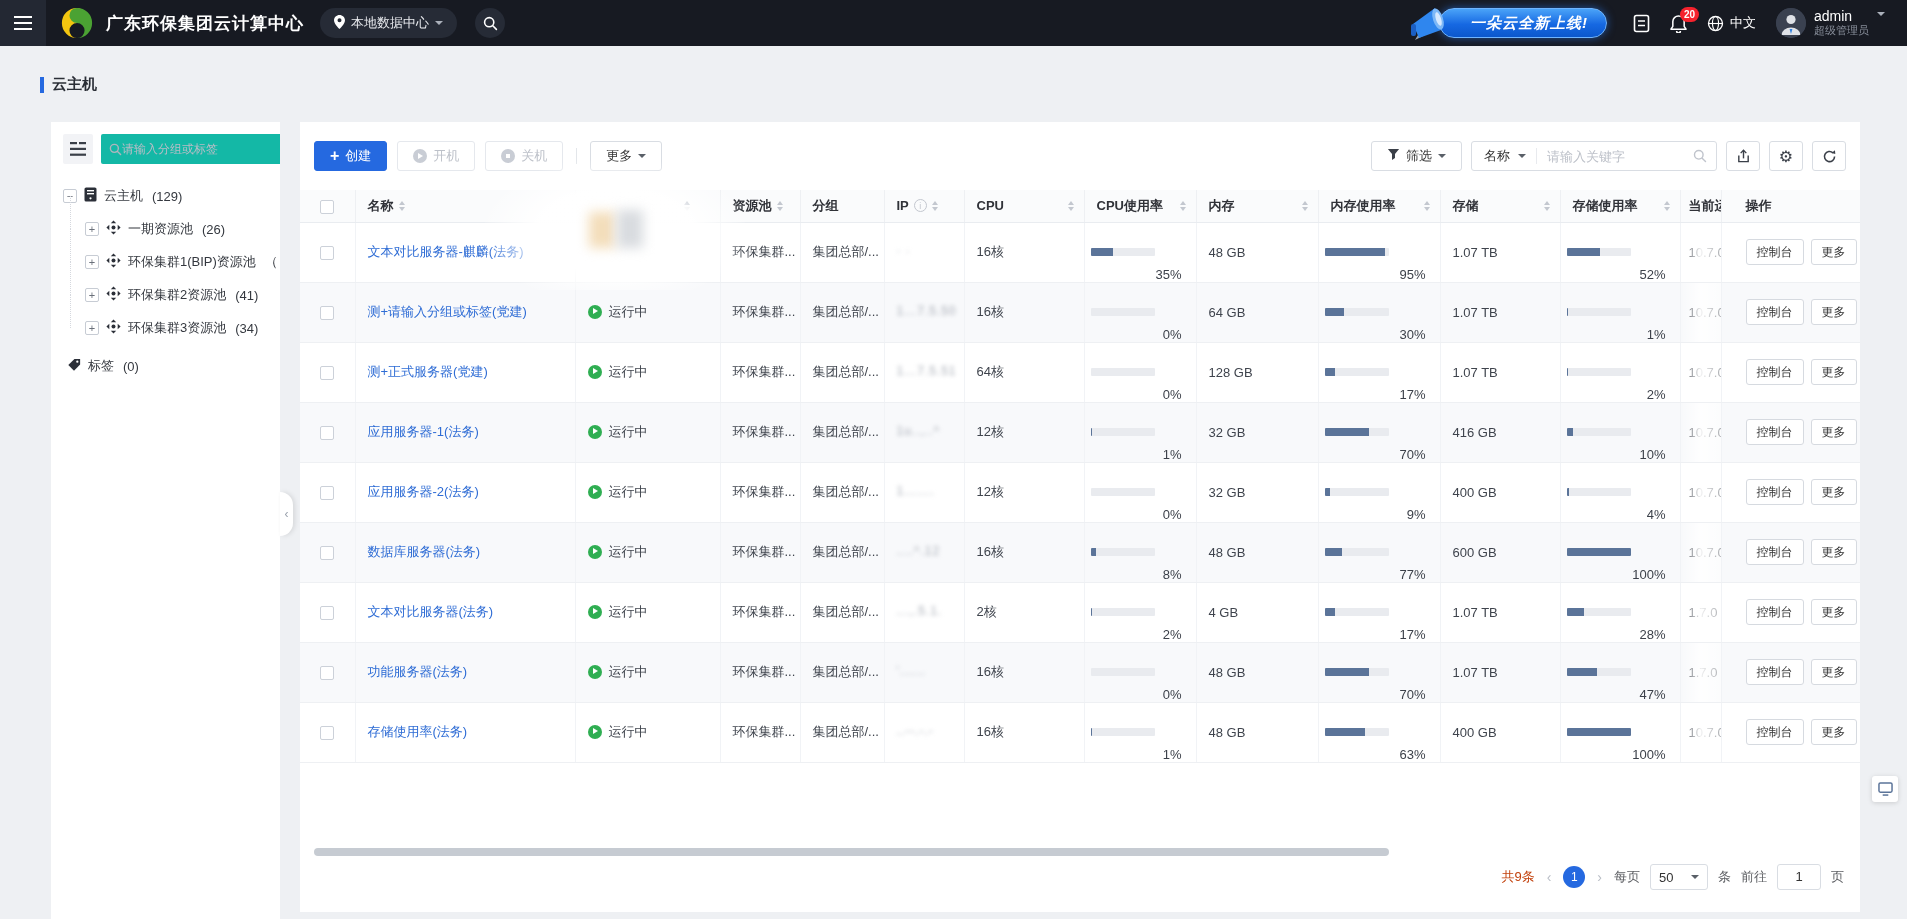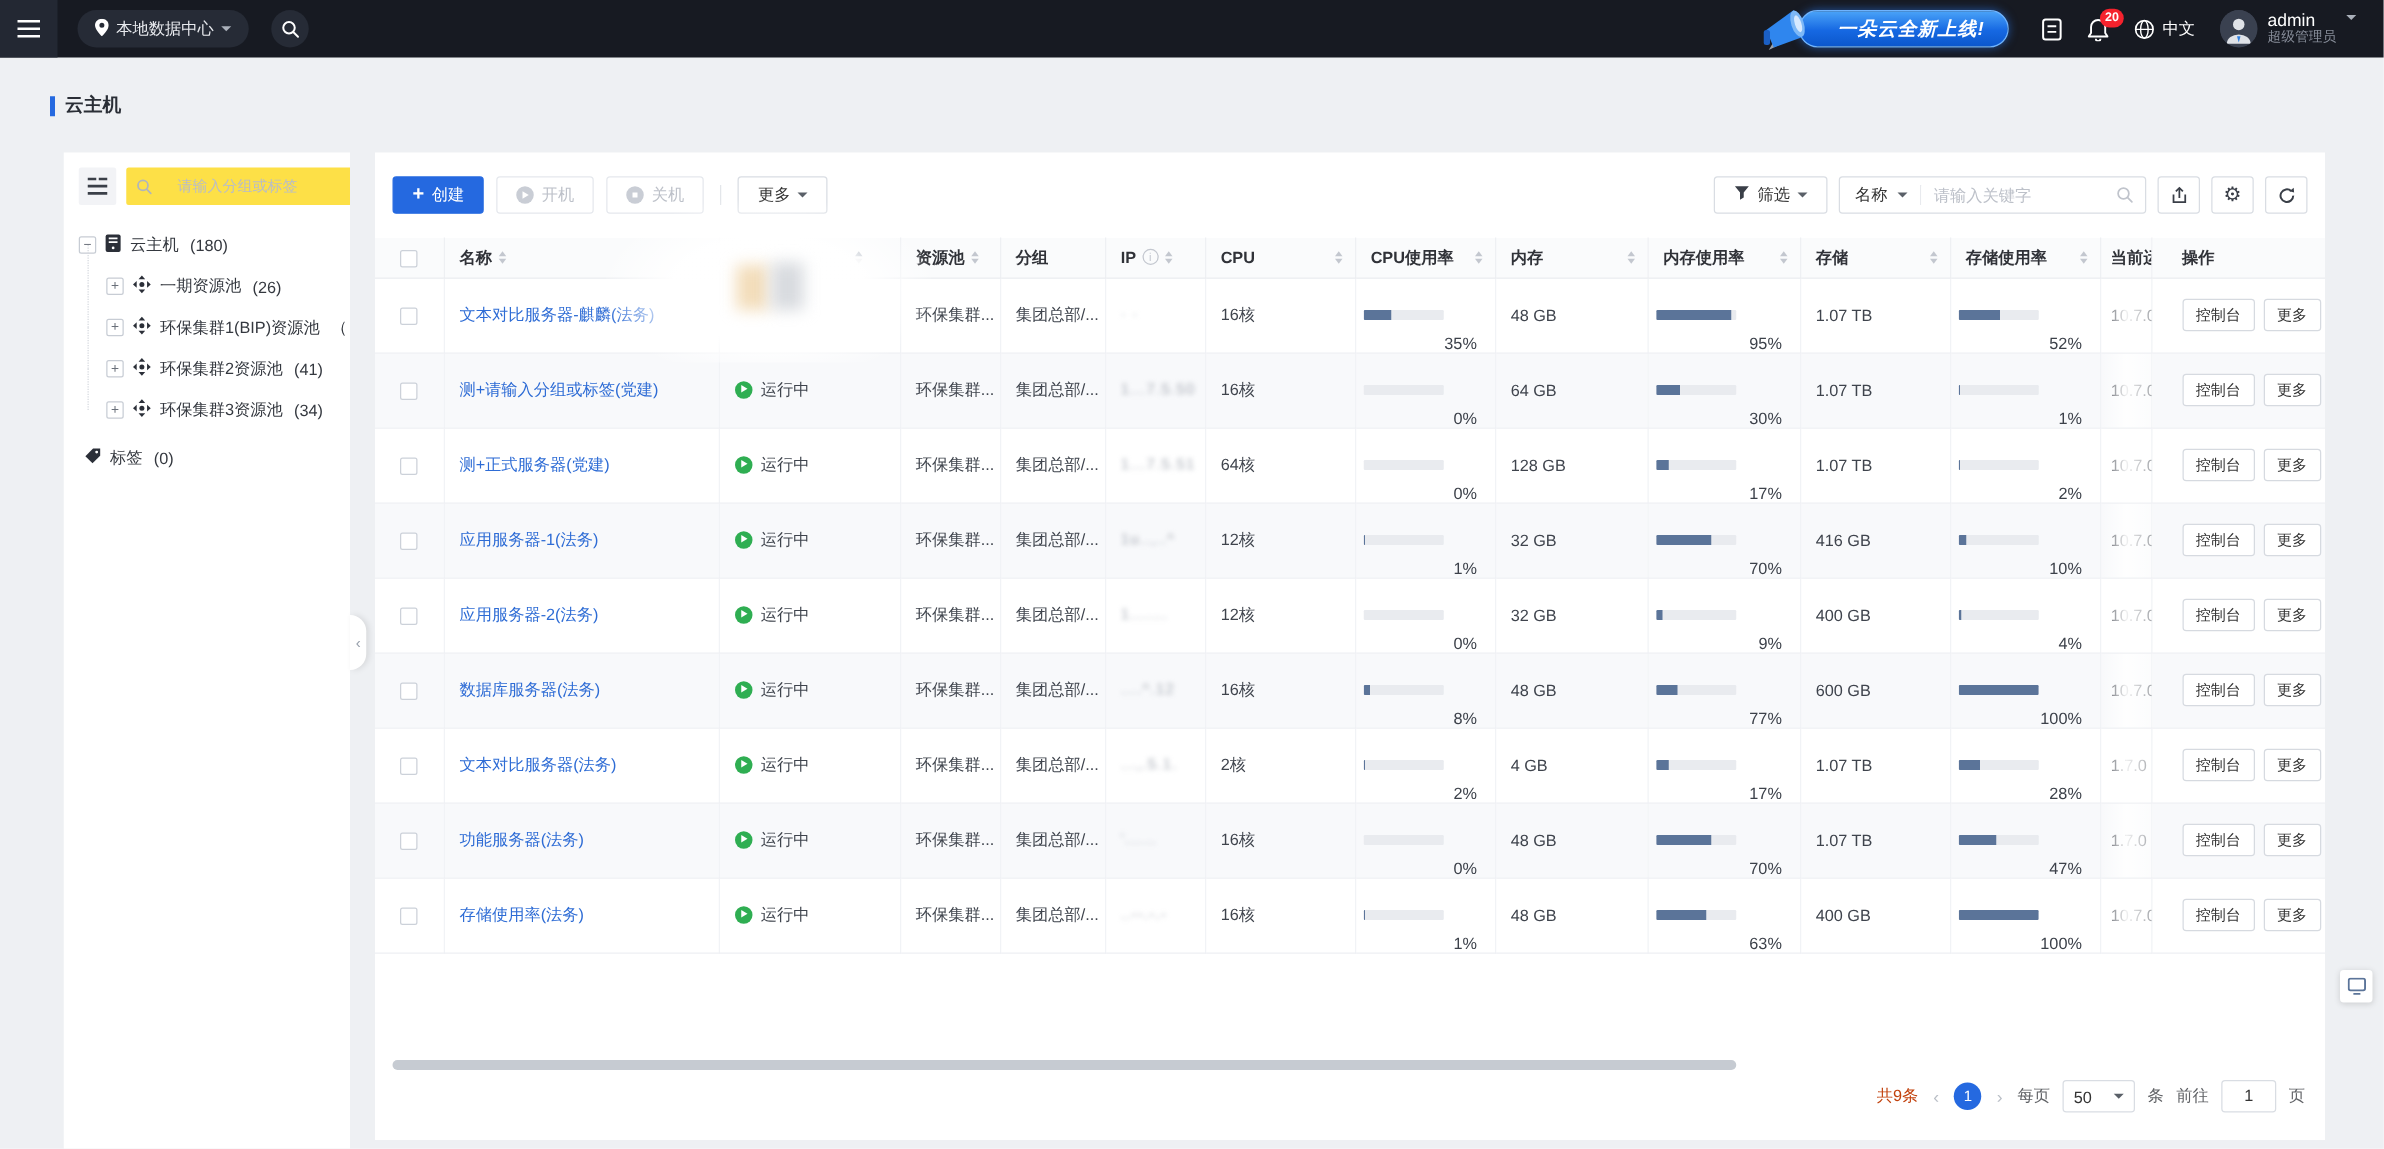--- a/index.html
+++ b/index.html
@@ -35,21 +35,21 @@
 
   
   .page-title { position:absolute; top:75px; left:40px; display:flex; align-items:center; gap:8px; }
   .page-title .bar { width:4px; height:16px; background:#2569e0; }
   .page-title .txt { font-size:15px; font-weight:bold; color:#2a2e36; }
 
   
   .sidebar { position:absolute; left:51px; top:122px; width:229px; bottom:0; background:#fff; padding:12px; overflow:hidden; }
   .side-top { display:flex; gap:8px; }
   .tree-toggle { width:30px; height:30px; background:#f2f3f6; border-radius:2px; display:flex; align-items:center; justify-content:center; cursor:pointer; flex:none; }
-  .side-search { flex:1; height:30px; background:#fde047; border-radius:2px; display:flex; align-items:center; padding:0 8px; gap:20px; }
+  .side-search { flex:1; height:30px; background:#14b8a6; border-radius:2px; display:flex; align-items:center; padding:0 8px; gap:0; }
   .side-search input { border:none; background:transparent; outline:none; flex:1; min-width:0; font-size:12px; color:#333; }
   .side-search input::placeholder { color:#b9bdc6; }
   .tree { margin-top:22px; list-style:none; white-space:nowrap; }
   .tree li { display:flex; align-items:center; gap:7px; height:20px; margin-bottom:13px; color:#34383f; cursor:pointer; }
   .tree li.child { margin-left:22px; position:relative; }
   .tree li.child::before { content:""; position:absolute; left:-15px; top:-23px; bottom:10px; border-left:1px dotted #d5d8de; }
   .expander { flex:none; width:14px; height:14px; border:1px solid #c7ccd4; border-radius:2px; background:#fff; color:#6a707a; font-size:11px; line-height:12px; text-align:center; }
   .t-count { margin-left:2px; }
   .tag-row { margin-top:18px; margin-left:4px; }
 
@@ -127,20 +127,29 @@
 <body>
 
 <div class="app">
 
   <header class="topbar">
     <div class="burger">
         <i></i>
         <i></i>
         <i></i>
       </div>
+    <div class="brand">
+      <span>
+        <svg width="34" height="34" viewBox="0 0 36 36">
+          <path d="M18 2 A16 16 0 1 0 18 34 A8 8 0 0 1 18 18 A8 8 0 0 0 18 2 Z" fill="#f3c510"></path>
+          <path d="M18 2 A16 16 0 1 1 18 34 A8 8 0 0 0 18 18 A8 8 0 0 1 18 2 Z" fill="#4ba233"></path>
+        </svg>
+      </span>
+      <span class="brand-title">广东环保集团云计算中心</span>
+    </div>
     <div class="dc-pill">
       <span>
         <svg width="11" height="14" viewBox="0 0 11 14">
             <path d="M5.5 0C2.5 0 0 2.3 0 5.2 0 9 5.5 14 5.5 14S11 9 11 5.2C11 2.3 8.5 0 5.5 0zm0 7.2a2 2 0 1 1 0-4 2 2 0 0 1 0 4z" fill="#fff"></path>
           </svg>
       </span>
       <span>本地数据中心</span>
       <span class="caret-dn"></span>
     </div>
     <div class="tb-search-circle">
@@ -229,21 +238,21 @@
     <ul class="tree">
       <li>
         <span class="expander">−</span>
         <span><svg width="13" height="15" viewBox="0 0 13 15">
               <rect x="0.5" y="0.5" width="12" height="14" rx="1.6" fill="#2b2f38"></rect>
               <rect x="3" y="3" width="7" height="1.4" fill="#fff"></rect>
               <rect x="3" y="6" width="7" height="1.4" fill="#fff"></rect>
               <circle cx="6.5" cy="11.3" r="1.1" fill="#fff"></circle>
             </svg></span>
         <span>云主机</span>
-        <span class="t-count">(180)</span>
+        <span class="t-count">(129)</span>
       </li>
       <li class="child">
         <span class="expander">+</span>
         <span><svg width="15" height="15" viewBox="0 0 18 18">
               <g fill="#2b2f38">
                 <polygon points="9,0.5 12.2,4 5.8,4"></polygon>
                 <polygon points="9,17.5 5.8,14 12.2,14"></polygon>
                 <polygon points="0.5,9 4,5.8 4,12.2"></polygon>
                 <polygon points="17.5,9 14,12.2 14,5.8"></polygon>
                 <circle cx="9" cy="9" r="2.4"></circle>

